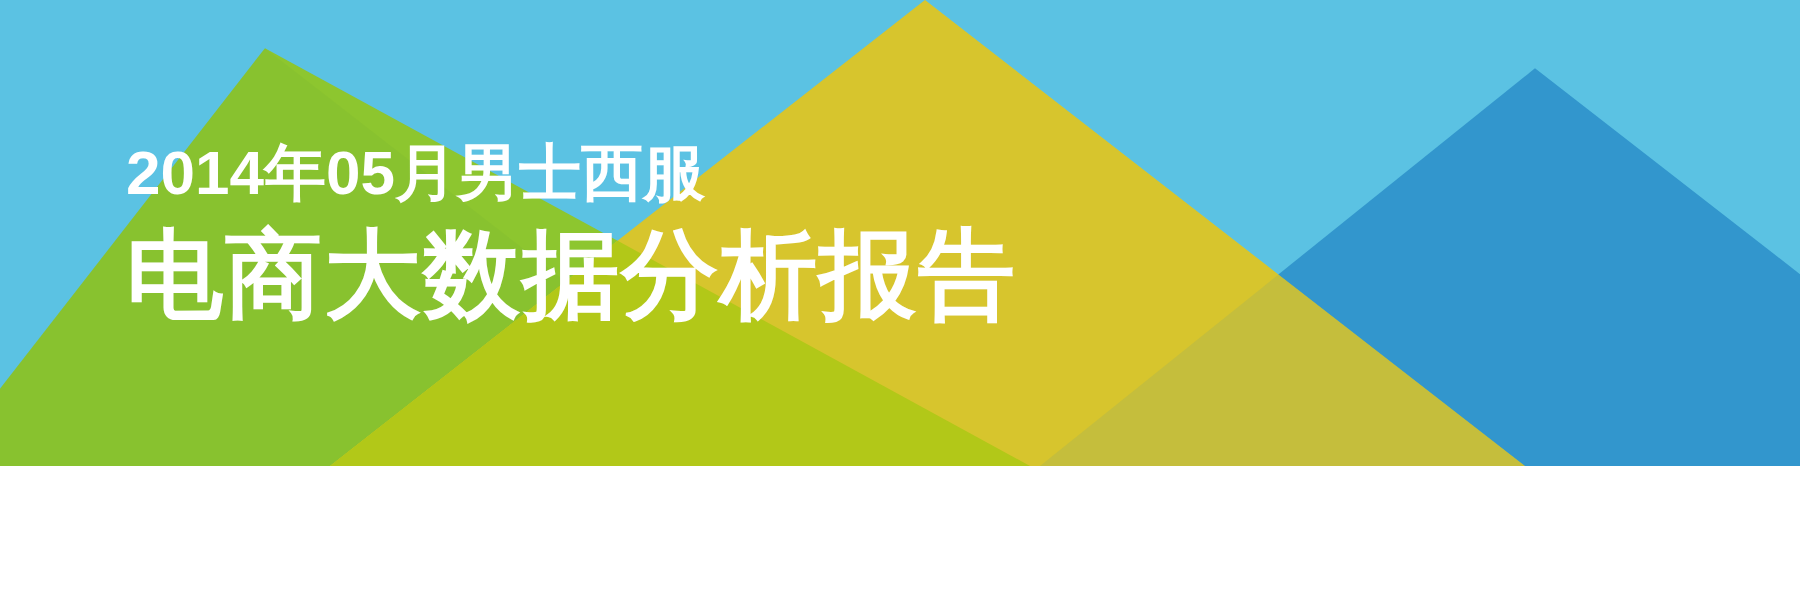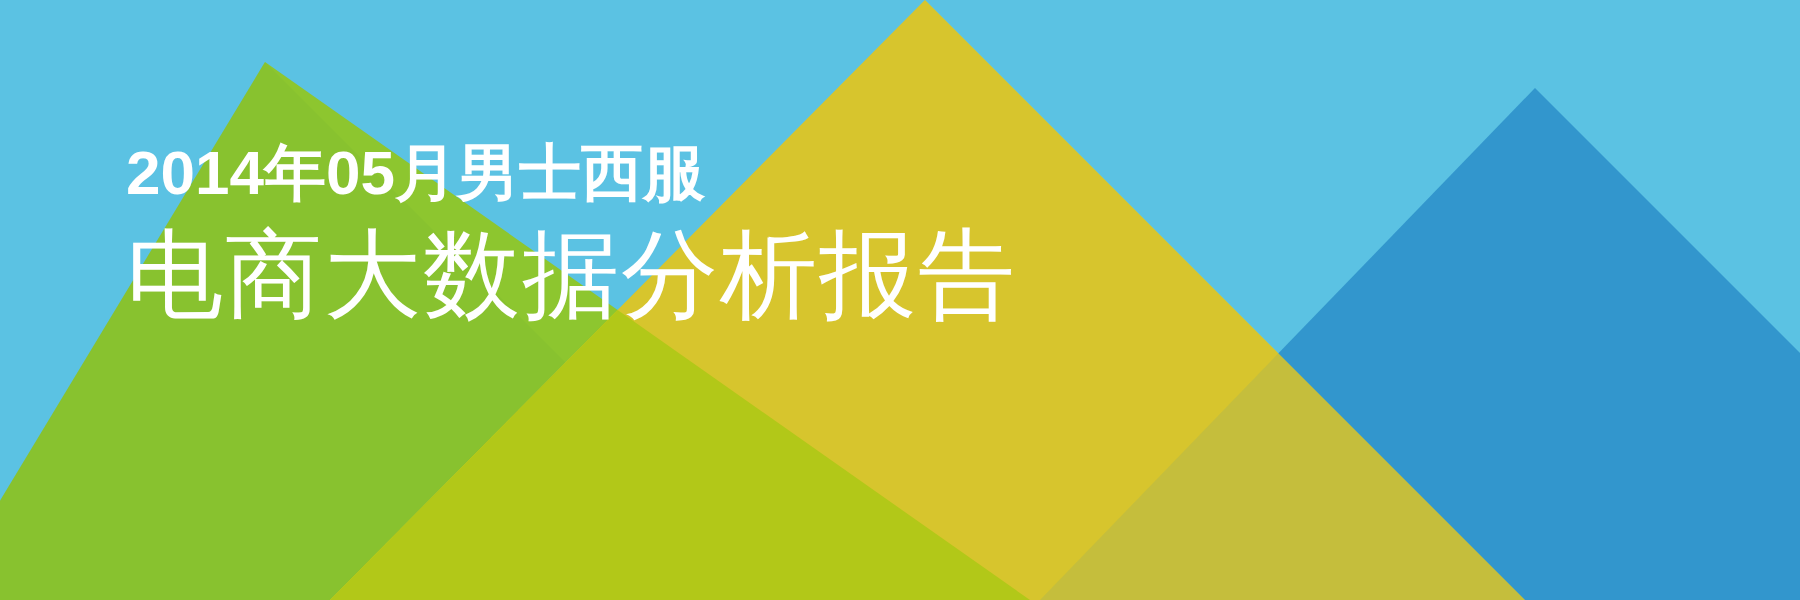--- a/index.html
+++ b/index.html
@@ -3,21 +3,21 @@
 <meta charset="utf-8">
 <style>
   html, body {
     margin: 0;
     padding: 0;
     background: #ffffff;
   }
   #banner {
     position: relative;
     width: 1800px;
-    height: 600px;
+    height: 466px;
     overflow: hidden;
     font-family: "Liberation Sans", "DejaVu Sans", sans-serif;
   }
   #bg-layer {
     position: absolute;
     inset: 0;
     width: 100%;
     height: 100%;
     display: block;
   }
@@ -34,21 +34,21 @@
     font-weight: 700;
     color: #ffffff;
     letter-spacing: 0px;
     line-height: 86px;
     white-space: nowrap;
     margin: 0;
     padding: 0;
   }
   .title-line-2 {
     font-size: 97px;
-    font-weight: 400;
+    font-weight: 700;
     color: #ffffff;
     letter-spacing: 2px;
     line-height: 118px;
     white-space: nowrap;
     margin: 0;
     padding: 0;
   }
 </style>
 </head>
 <body>

